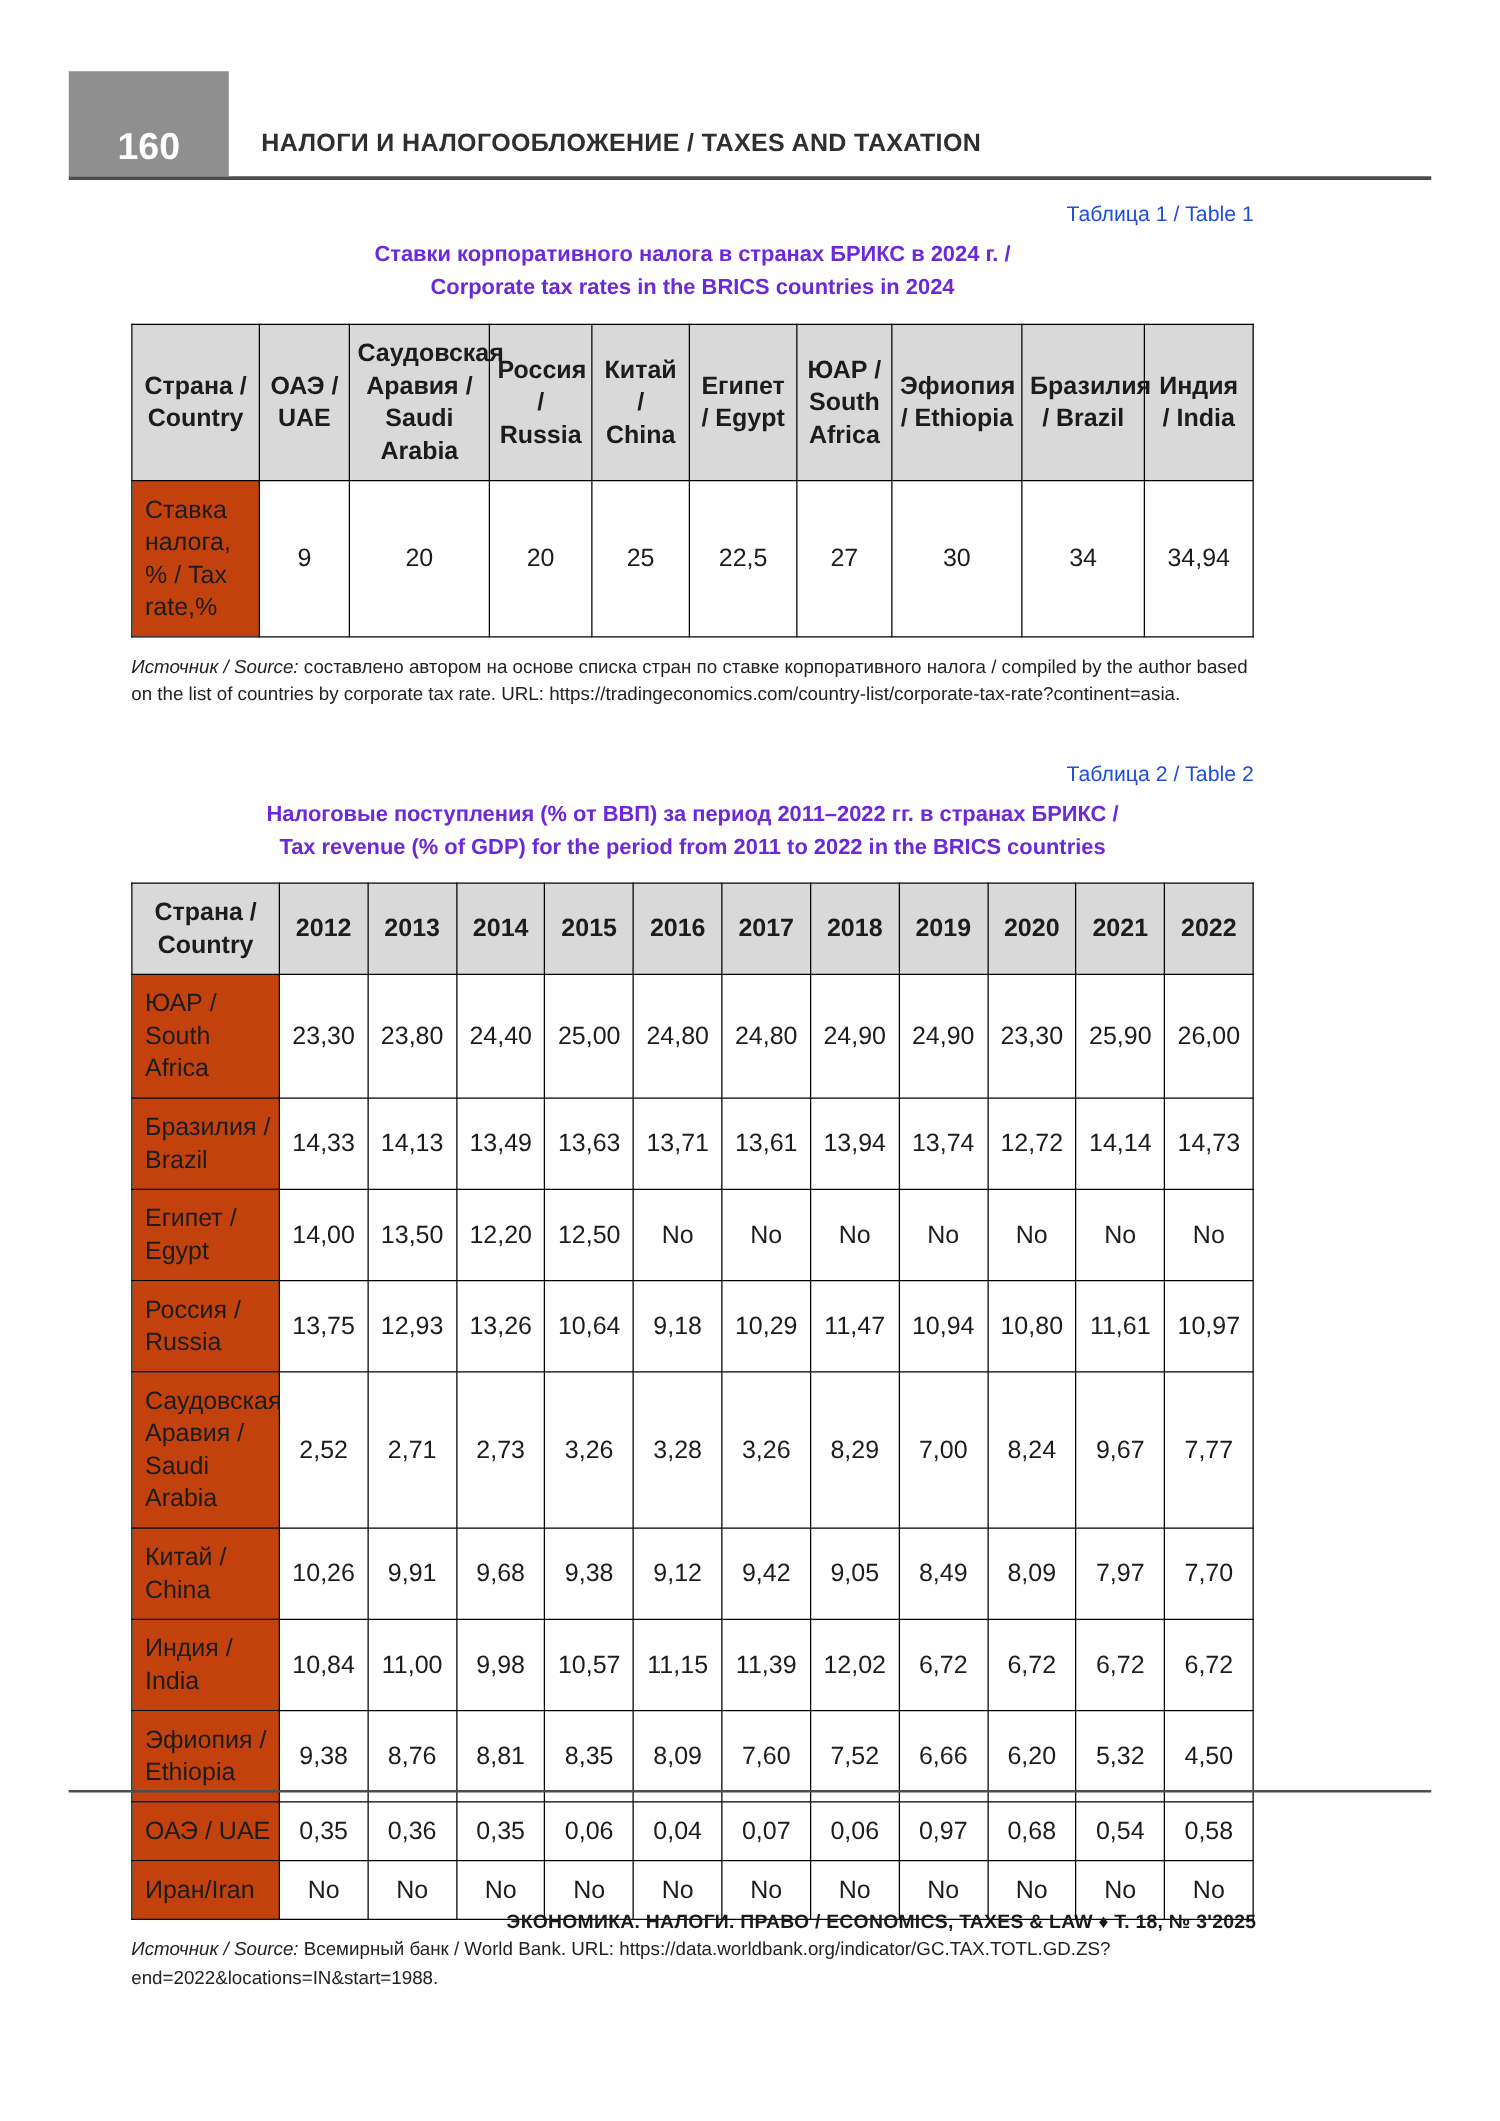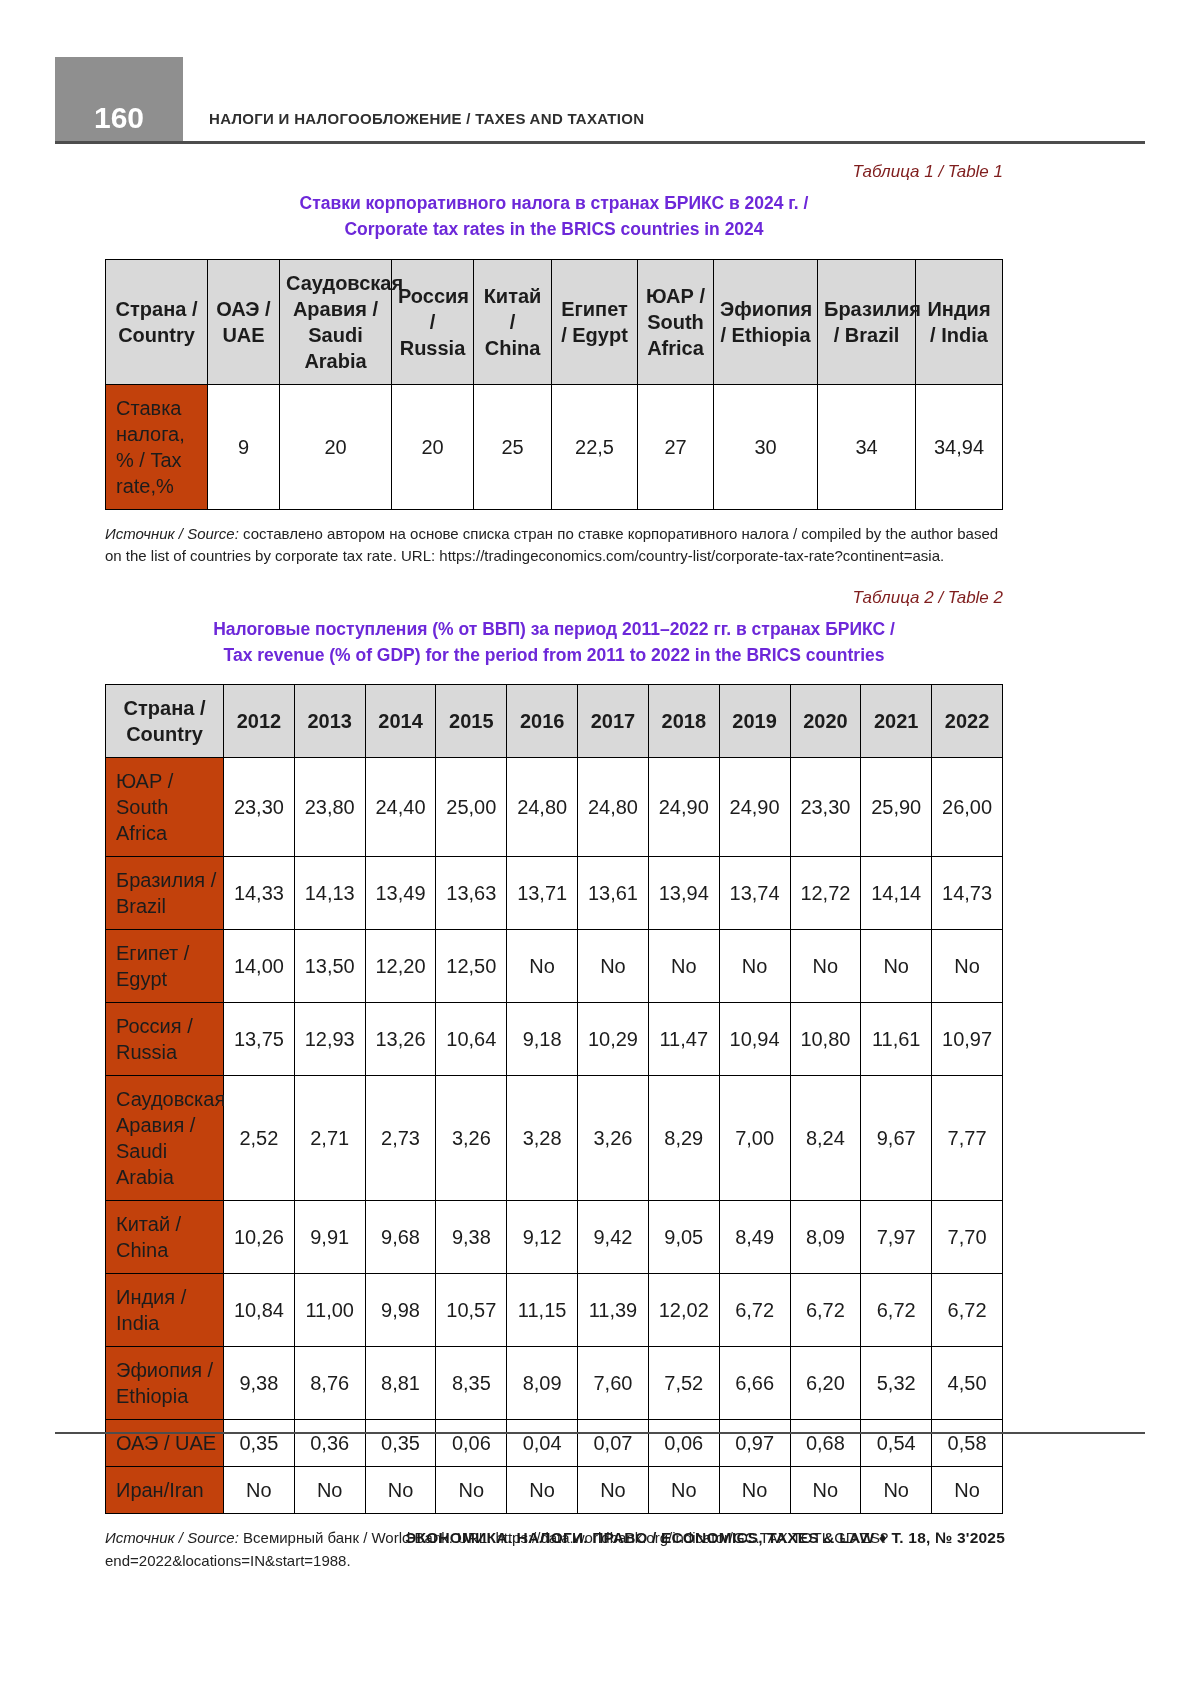--- a/index.html
+++ b/index.html
@@ -17,28 +17,28 @@
     display:flex; align-items:flex-end;
     border-bottom:3px solid var(--rule-color,#4d4d4d);
   }
   .page-num-box {
     width:128px; height:84px; background:var(--page-num-bg,#8f8f8f);
     color:#ffffff; font-size:30px; font-weight:700;
     display:flex; align-items:flex-end; justify-content:center;
     padding-bottom:6px; flex:0 0 auto;
   }
   .header-title {
-    font-size:15px; font-weight:700; color:#2f2f2f;
+    font-size:20px; font-weight:700; color:#2f2f2f;
     margin-left:26px; padding-bottom:14px; letter-spacing:0.3px;
     white-space:nowrap;
   }
 
   
   .content { position:absolute; left:105px; width:898px; top:162px; }
-  .table-caption { font-style:italic; font-size:17px; text-align:right; margin-bottom:8px; color:#7f1d1d; }
+  .table-caption { font-size:17px; text-align:right; margin-bottom:8px; color:#1d4ed8; }
   .table-title { text-align:center; font-weight:700; font-size:17.5px; line-height:1.5; margin-bottom:16px; color:#6d28d9; }
   .title-line { display:block; }
 
   .data-table { width:100%; border-collapse:collapse; table-layout:fixed; font-size:20px; }
   .data-table th, .data-table td {
     border:1px solid #000; padding:10px 6px; vertical-align:middle; line-height:1.3;
   }
   .data-table thead th { background:var(--thead-bg,#d9d9d9); font-weight:700; text-align:center; }
   .data-table tbody th.row-label { font-weight:400; text-align:left; padding-left:10px; background:#c2410c; }
   .data-table td { text-align:center; }
@@ -53,21 +53,21 @@
   .table1 thead th:nth-child(7) { width:76px; }
   .table1 thead th:nth-child(8) { width:104px; }
   .table1 thead th:nth-child(9) { width:98px; }
 
   
   .table2 thead th:nth-child(1) { width:118px; }
 
   .source-note { font-size:15px; line-height:1.5; margin-top:13px; overflow-wrap:break-word; color:#222; }
   .source-prefix { font-style:italic; }
 
-  .section-2 { margin-top:20px; }
+  .section-2 { margin-top:42px; }
 
   
   .footer-rule {
     position:absolute; left:55px; right:55px; top:1432px;
     border-top:2.5px solid var(--rule-color,#4d4d4d);
   }
   .footer-text {
     position:absolute; right:195px; top:1489px;
     font-weight:700; font-size:15.5px; letter-spacing:0.2px; color:#1a1a1a;margin-top:40px;
   }

